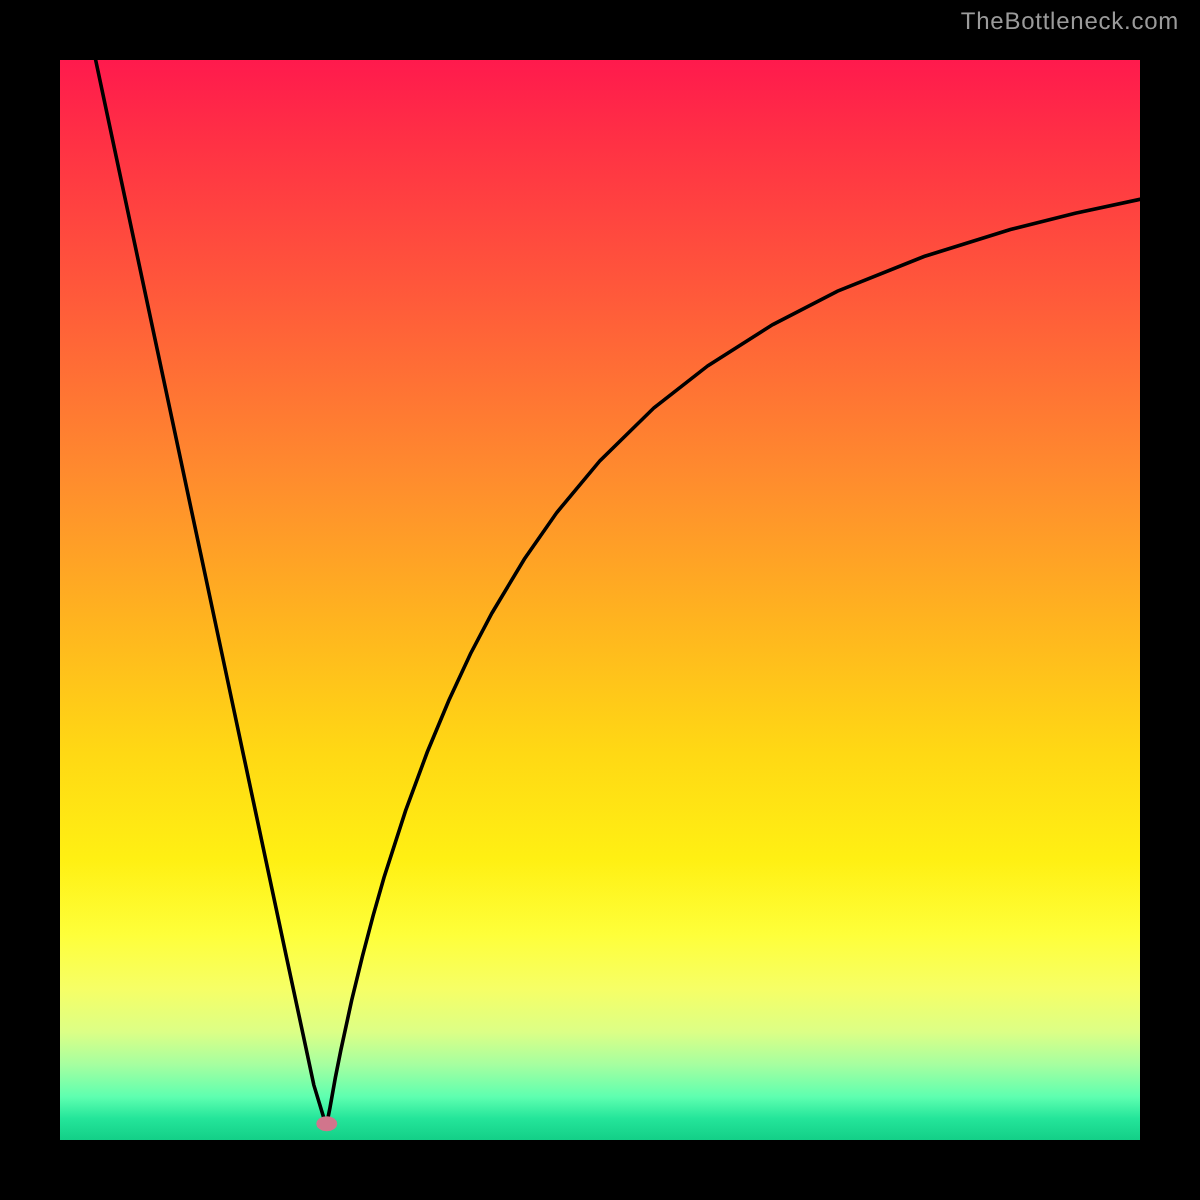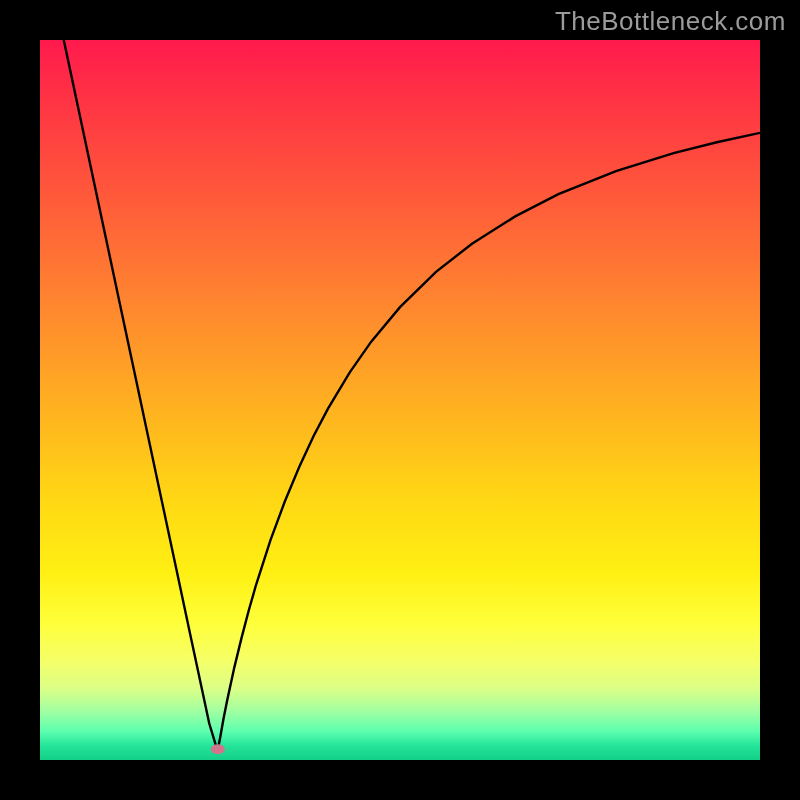--- a/index.html
+++ b/index.html
@@ -47,21 +47,21 @@
     left: 0;
     top: 0;
     width: 720px;
     height: 720px;
   }
   .watermark {
     position: absolute;
     top: 6px;
     right: 14px;
     color: #9b9b9b;
-    font-size: 26px;
+    font-size: 16px;
     letter-spacing: 0.5px;
     user-select: none;
   }
 </style>
 </head>
 <body>
 
 <div class="frame">
   <div class="watermark">TheBottleneck.com</div>
 

